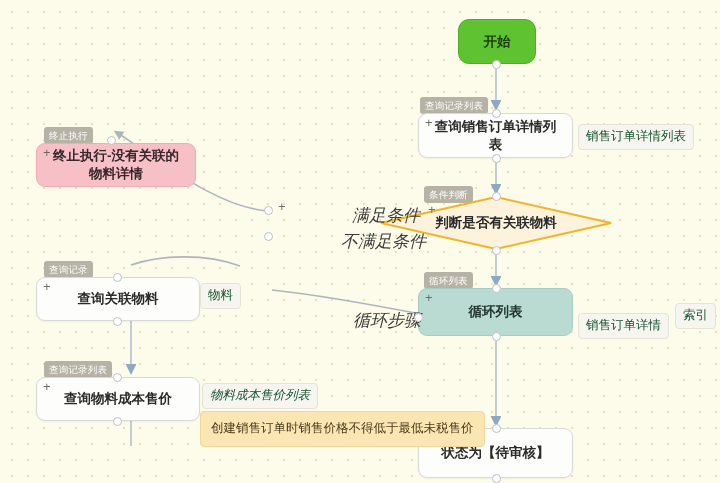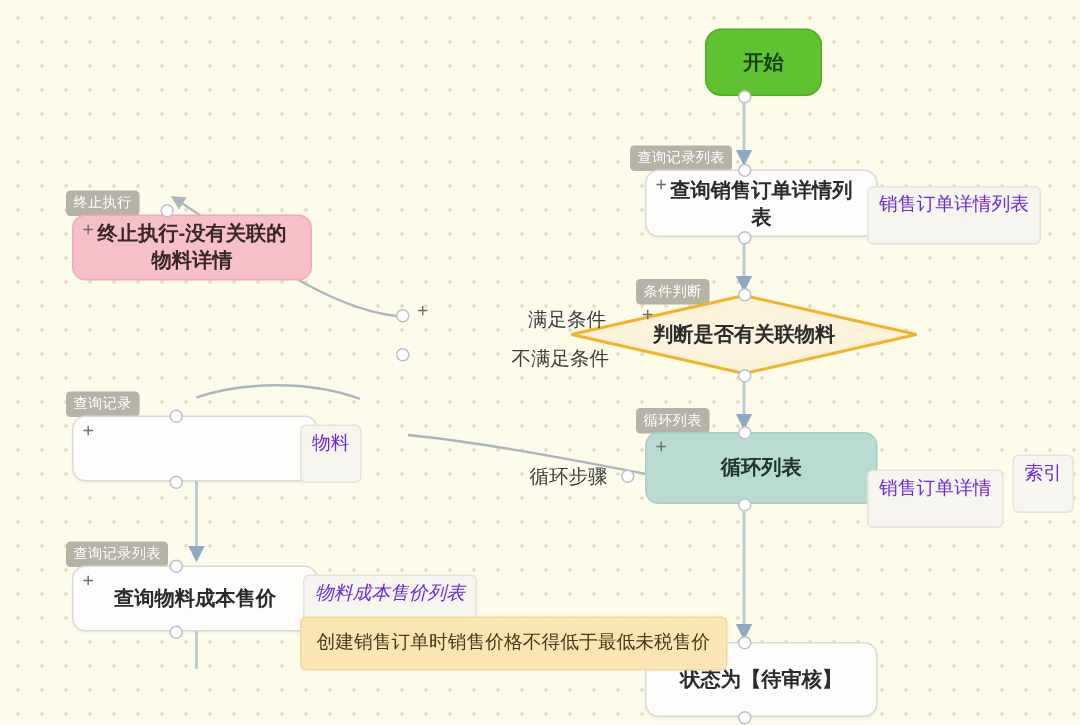--- a/index.html
+++ b/index.html
@@ -42,21 +42,20 @@
     display: flex;
     align-items: center;
     justify-content: center;
     text-align: center;
     font-size: 13.5px;
     font-weight: bold;
     color: #2b2b2b;
     line-height: 1.32;
     padding: 4px 10px;
     z-index: 4;
-    margin-left: 12px;
   }
 
   .node-default {
     background: #fdfdfb;
     border: 1px solid #d9d9d9;
     box-shadow: 0 1px 2px rgba(0,0,0,0.05);
   }
   .node-start {
     background: #5fc231;
     border: 1px solid #4caf20;
@@ -129,36 +128,37 @@
     white-space: nowrap;
     z-index: 3;
     letter-spacing: .2px;
   }
 
   
   .chip {
     position: absolute;
     background: #f6f5ef;
     border: 1px solid #e6e3d6;
-    color: #6d28d9;
+    color: #14532d;
     font-size: 12.5px;
     line-height: 1;
-    padding: 5px 7px 19px;
+    padding: 5px 7px 6px;
     border-radius: 4px;
     white-space: nowrap;
     z-index: 5;
   }
 
   
   .edge-label {
     position: absolute;
-    font-size: 13px;
+    font-size: 17px;
     color: #3d3d3d;
     white-space: nowrap;
     z-index: 5;
+    font-style: italic;
   }
 
   
   .port {
     position: absolute;
     width: 9px;
     height: 9px;
     border-radius: 50%;
     background: #ffffff;
     border: 1.5px solid #b9c2c9;
@@ -251,20 +251,21 @@
   <div class="tag" style="left:44px; top:127px;">终止执行</div>
   <div class="node node-stop" style="left:36px; top:143px; width:160px; height:44px;">
     <span class="plus">+</span>
     <span>终止执行-没有关联的物料详情</span>
   </div>
   <div class="port" style="left:107px; top:136px;"></div>
 
   <div class="tag" style="left:44px; top:261px;">查询记录</div>
   <div class="node node-default" style="left:36px; top:277px; width:164px; height:44px;">
     <span class="plus">+</span>
+    <span>查询关联物料</span>
   </div>
   <div class="port" style="left:113px; top:273px;"></div>
   <div class="port" style="left:113px; top:317px;"></div>
   <div class="chip" style="left:200px; top:283px;">物料</div>
 
   <div class="tag" style="left:424px; top:272px;">循环列表</div>
   <div class="node node-loop" style="left:418px; top:288px; width:155px; height:48px;">
     <span class="plus">+</span>
     <span>循环列表</span>
   </div>

